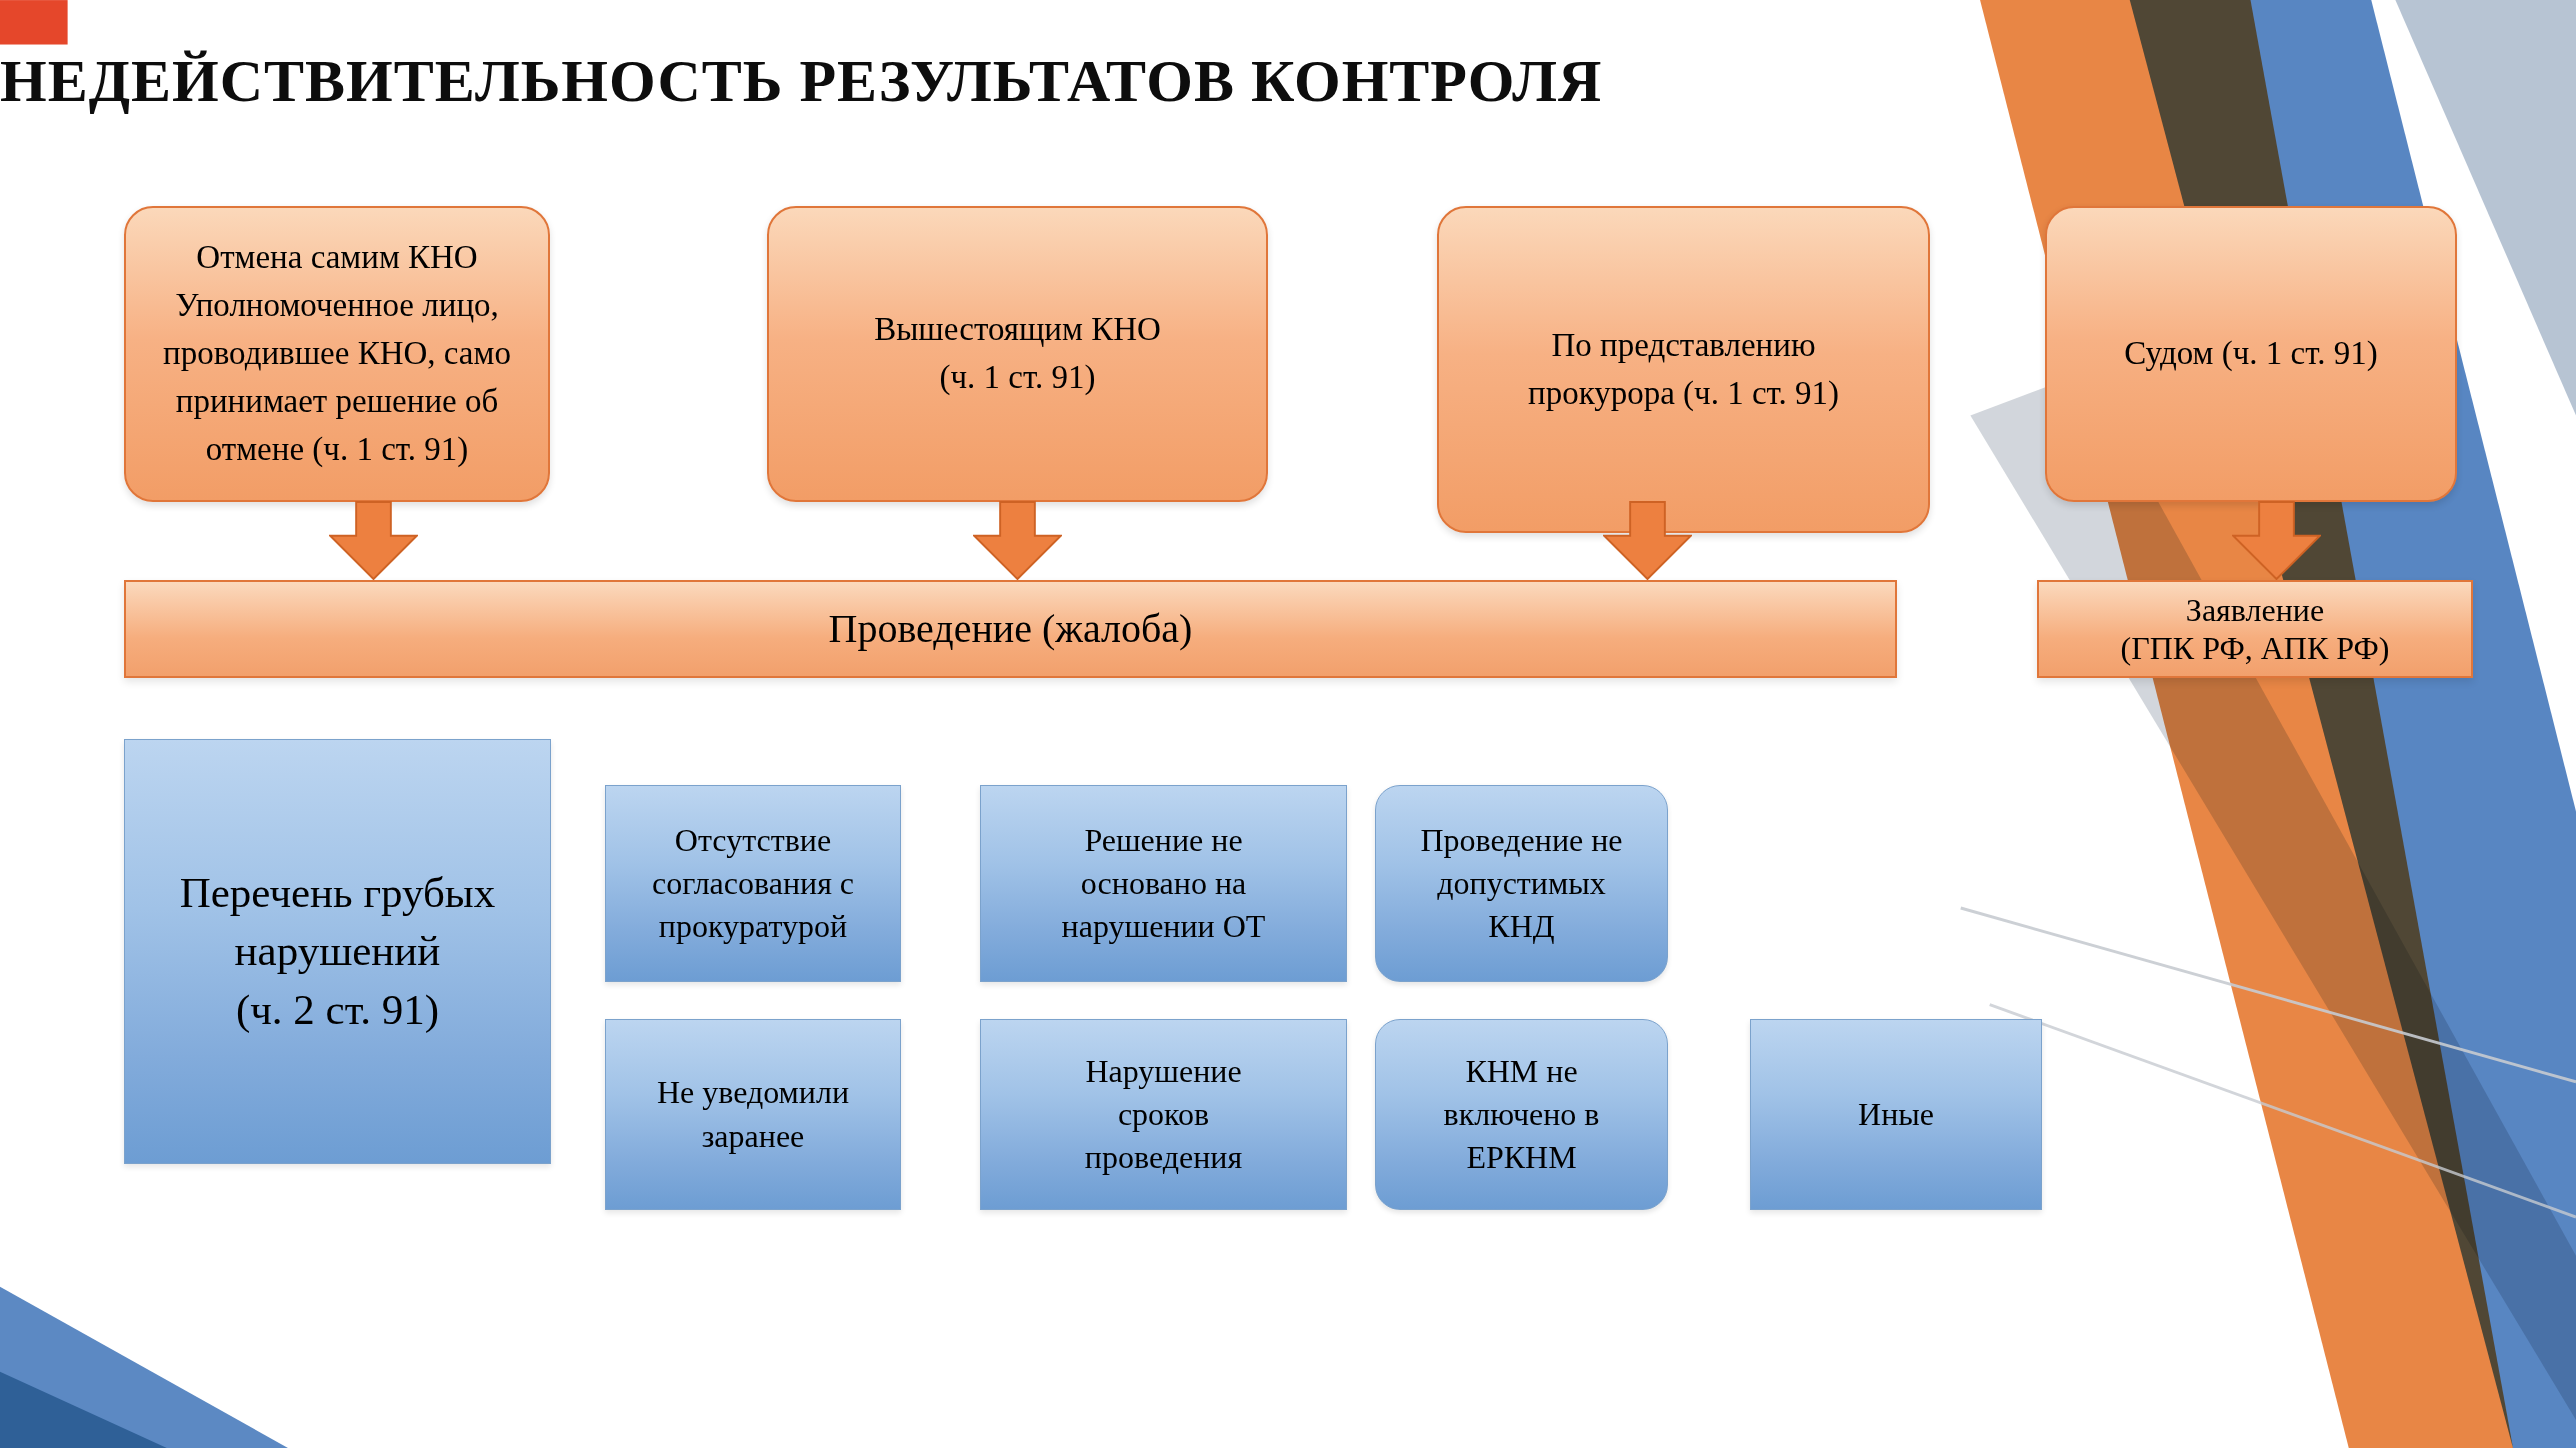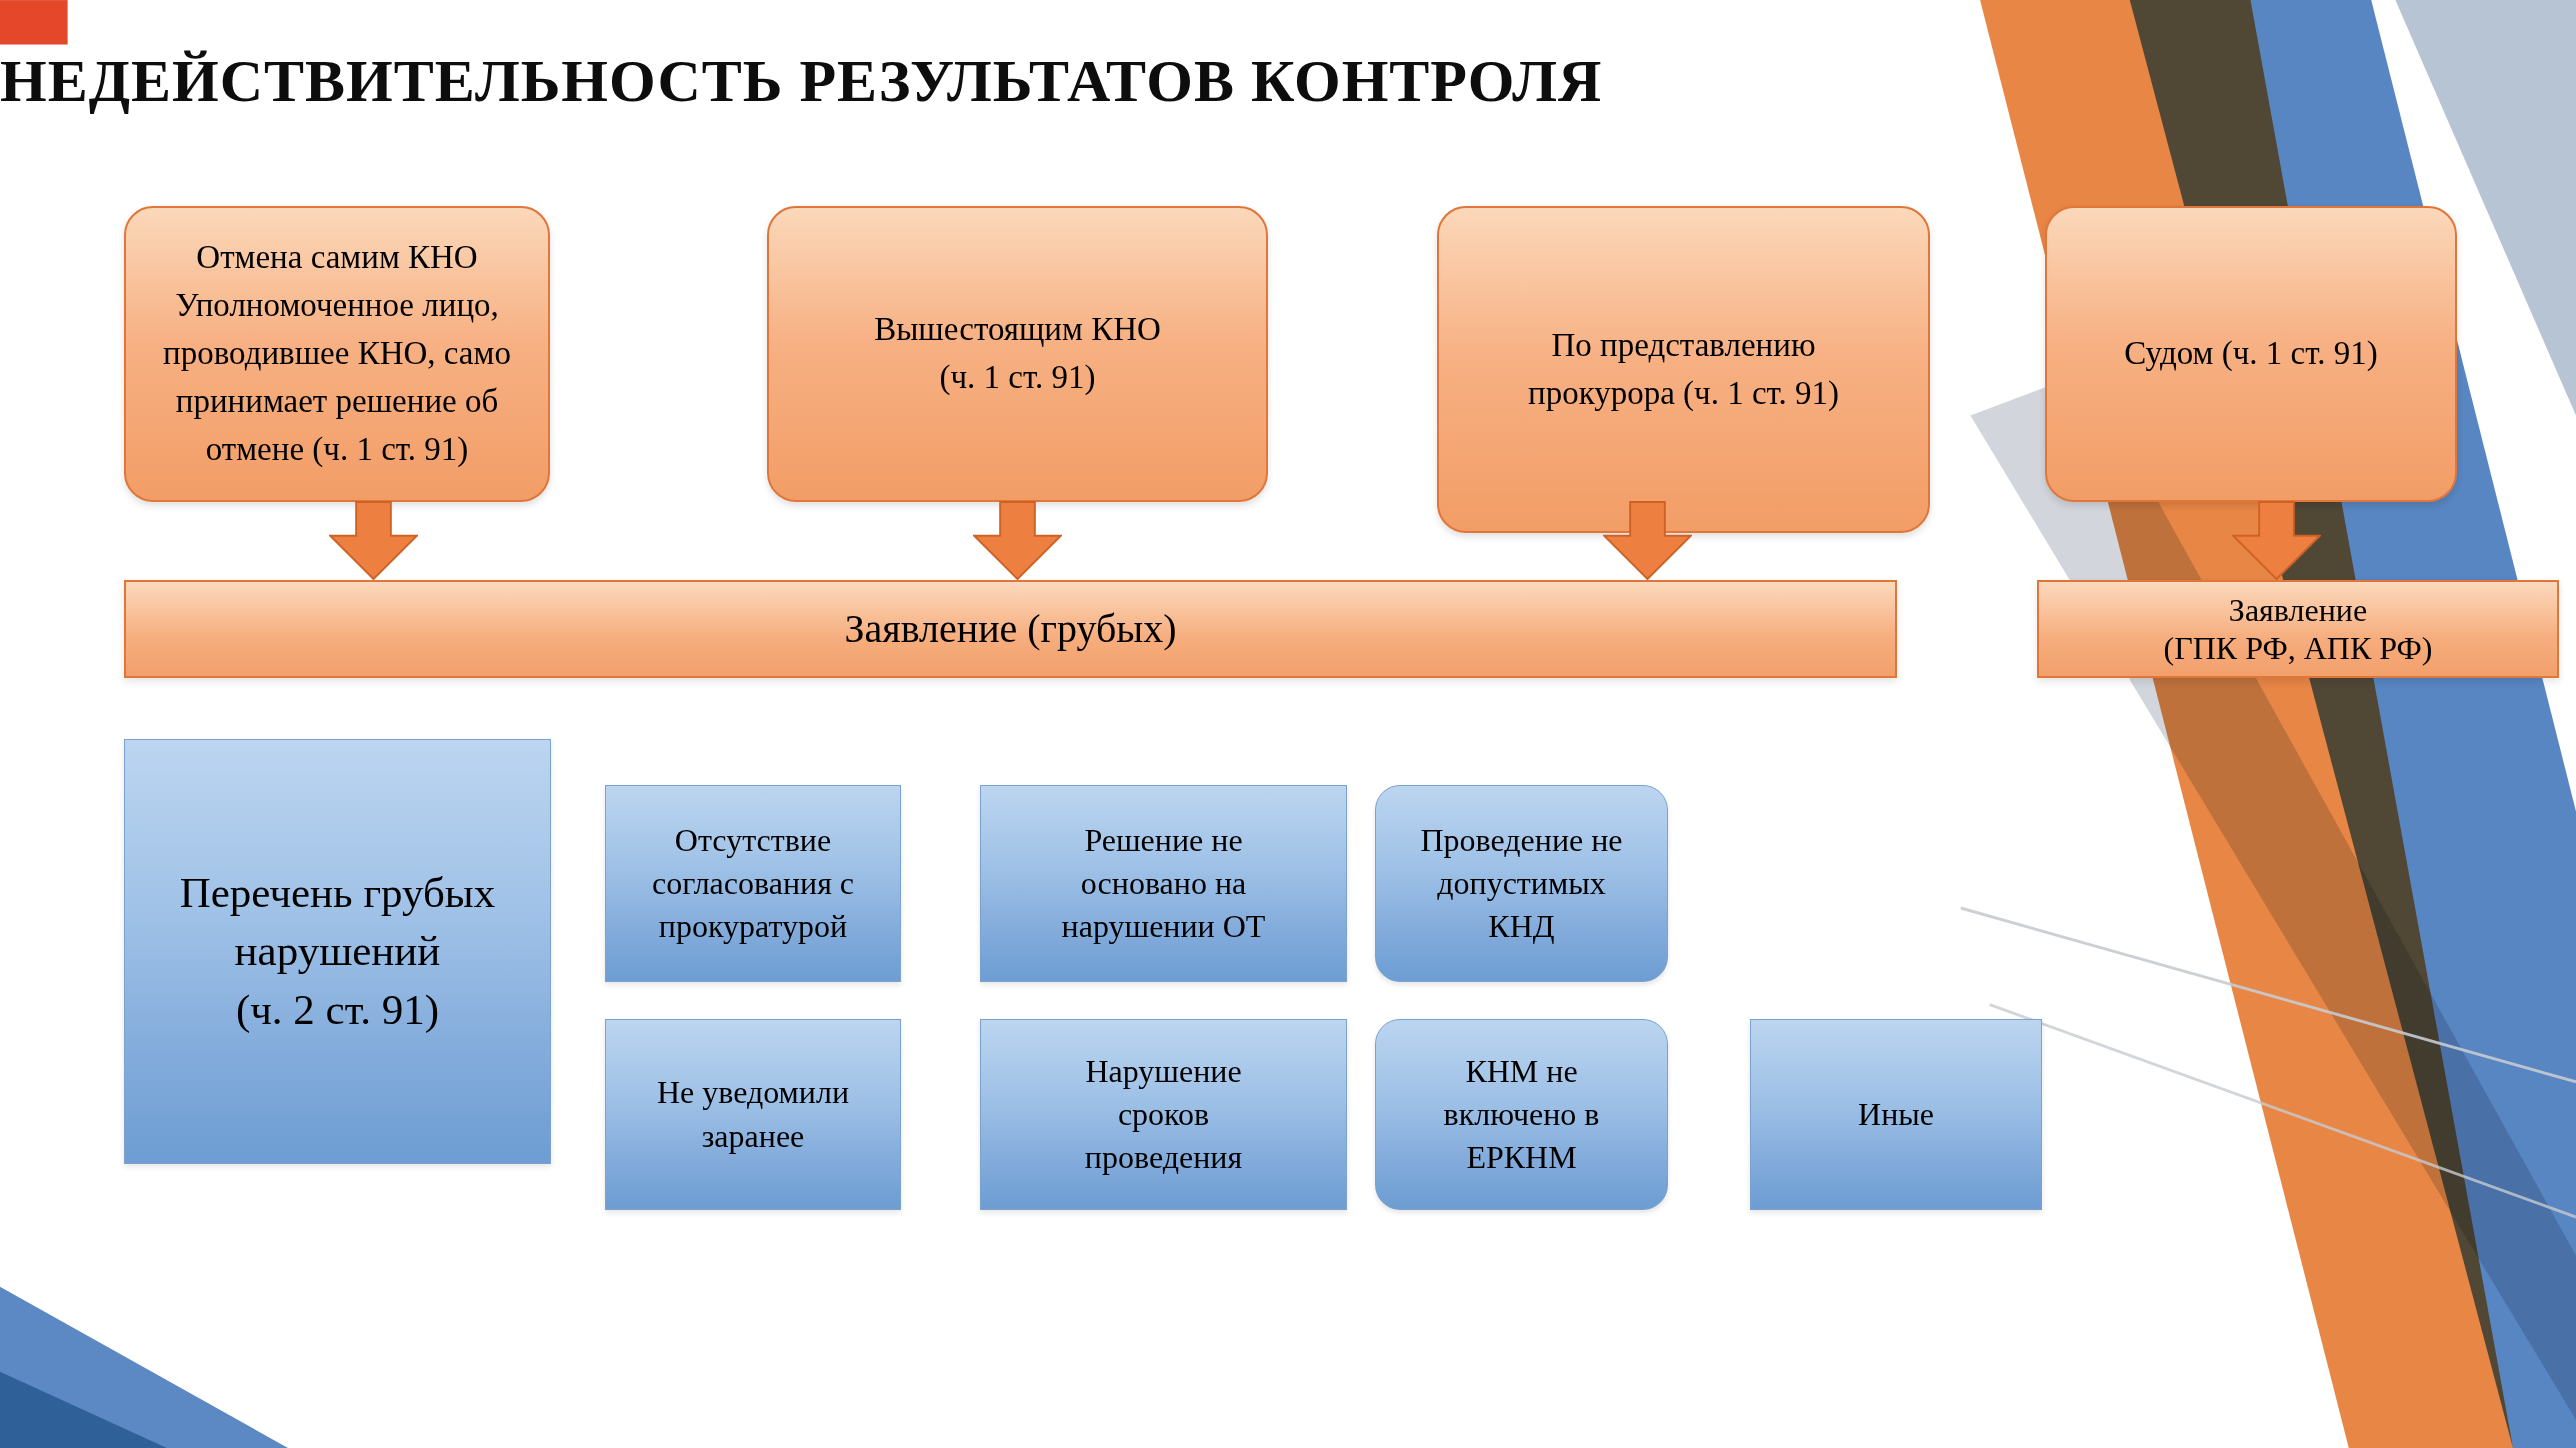--- a/index.html
+++ b/index.html
@@ -48,21 +48,21 @@
   .orange-bar{
     position:absolute;top:580px;height:98px;
     box-sizing:border-box;
     background:linear-gradient(180deg,#fbd9bd 0%,#f6ad7d 60%,#f2a06c 100%);
     border:2.9px solid #e0763a;
     display:flex;align-items:center;justify-content:center;
     font-size:40px;line-height:1.2;
     box-shadow:0 3.9px 7.7px rgba(0,0,0,0.10);
   }
   .app-bar{left:124px;width:1773px;}
-  .court-bar{left:2037px;width:522px;font-size:32px;}
+  .court-bar{left:2037px;width:436px;font-size:32px;}
 
   
   .blue-box{
     position:absolute;
     box-sizing:border-box;
     background:linear-gradient(180deg,#bcd5f0 0%,#a0c2e7 40%,#82abdb 75%,#6d9dd3 100%);
     border:1.9px solid #7ba2cc;
     display:flex;align-items:center;justify-content:center;
     font-size:32px;line-height:1.35;
     padding:5.8px 9.7px;
@@ -128,21 +128,21 @@
     <polygon points="28,1 64,1 64,36 91,36 46,81 1,36 28,36" fill="#ED8040" stroke="#CE6224" stroke-width="2"></polygon>
   </svg>
   <svg class="arrow a3" viewBox="0 0 92 82">
     <polygon points="28,1 64,1 64,36 91,36 46,81 1,36 28,36" fill="#ED8040" stroke="#CE6224" stroke-width="2"></polygon>
   </svg>
   <svg class="arrow a4" viewBox="0 0 92 82">
     <polygon points="28,1 64,1 64,36 91,36 46,81 1,36 28,36" fill="#ED8040" stroke="#CE6224" stroke-width="2"></polygon>
   </svg>
 
   <div class="orange-bar app-bar">
-    <span class="label">Заявление (грубых)</span>
+    <span class="label">Проведение (жалоба)</span>
   </div>
   <div class="orange-bar court-bar">
     <span class="label">Заявление
 (ГПК РФ, АПК РФ)</span>
   </div>
 
   <div class="blue-box vh">
     <span class="label">Перечень грубых
 нарушений
 (ч. 2 ст. 91)</span>

